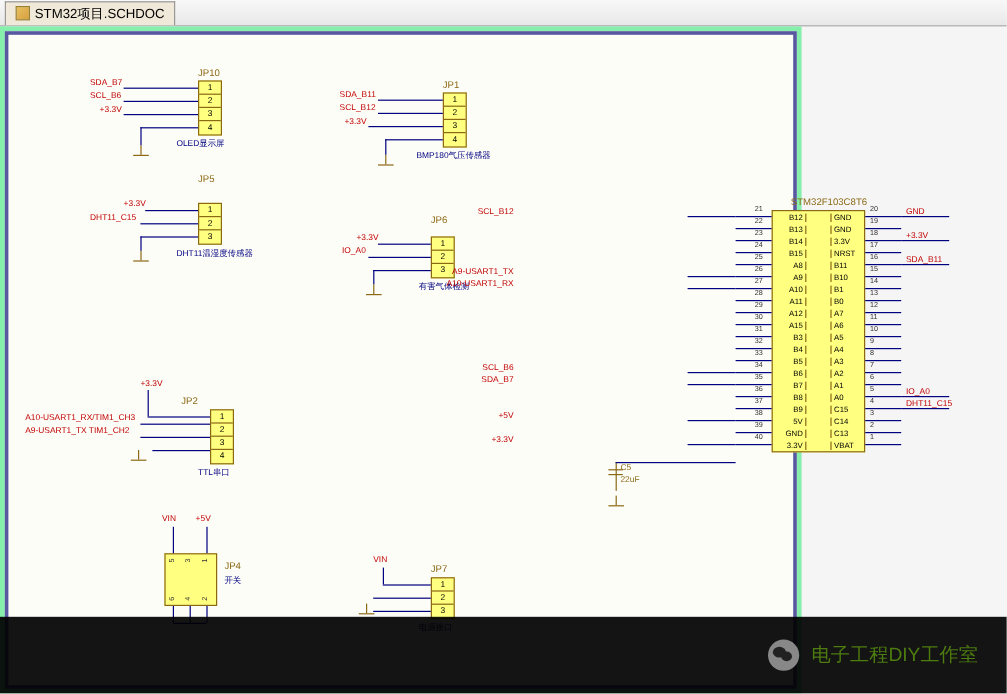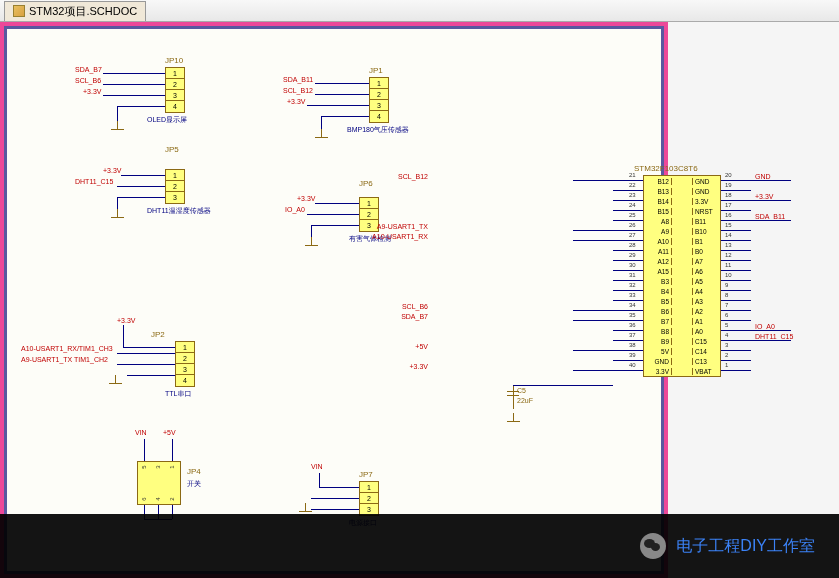--- a/index.html
+++ b/index.html
@@ -1,20 +1,20 @@
 <!DOCTYPE html>
 <html><head>
 <meta charset="utf-8">
 <style>
 *{box-sizing:border-box;margin:0;padding:0}
 body{font-family:Arial,sans-serif;background:#f5f5f5;width:839px;height:578px;overflow:hidden;position:relative}
 .tab-bar{background:linear-gradient(#f8f8f8,#e8e8e8);height:22px;border-bottom:1px solid #aaa;display:flex;align-items:center;padding-left:4px}
 .tab{background:#f0e8d8;border:1px solid #999;border-bottom:none;padding:2px 8px;font-size:11px;display:flex;align-items:center;gap:4px}
 .tab-icon{width:12px;height:12px;background:linear-gradient(135deg,#e8c060,#d8a040);border:1px solid #998030}
-.canvas{position:relative;width:668px;height:556px;background:#ec4899}
+.canvas{position:relative;width:668px;height:556px;background:#86efac}
 .sheet{position:absolute;inset:4px;border:3px solid #5858a0;background:#fdfdf8}
 .conn{position:absolute;background:#ffff80;border:1px solid #8b6914;font-size:7px}
 .conn-v{display:flex;flex-direction:column}
 .pin-row{display:flex;align-items:center;height:11px;border-bottom:1px solid #8b6914;padding:0 3px;justify-content:center}
 .pin-row:last-child{border-bottom:none}
 .conn-label{position:absolute;font-size:8px;color:#8b6914;white-space:nowrap}
 .net{position:absolute;font-size:7px;color:#c00000;white-space:nowrap;font-family:Arial}
 .wire-h{position:absolute;height:1px;background:#000080}
 .wire-v{position:absolute;width:1px;background:#000080}
 .gnd{position:absolute}
@@ -25,21 +25,21 @@
 .chip-l{width:28px;text-align:right;padding-right:2px;border-right:1px solid #8b6914}
 .chip-r{width:28px;text-align:left;padding-left:2px;border-left:1px solid #8b6914}
 .chip-m{flex:1}
 .pin-num{position:absolute;font-size:6px;color:#333}
 .desc{position:absolute;font-size:7px;color:#000080;white-space:nowrap}
 .cap{position:absolute;font-size:7px;color:#8b6914}
 .footer{position:absolute;bottom:0;left:0;right:0;height:64px;background:rgba(0,0,0,0.92);display:flex;align-items:center;justify-content:flex-end;padding-right:24px;gap:10px}
 .wechat-icon{width:26px;height:26px;background:#888;border-radius:50%;position:relative}
 .wechat-icon::before{content:'';position:absolute;width:11px;height:9px;background:#222;border-radius:50%;top:6px;left:4px}
 .wechat-icon::after{content:'';position:absolute;width:9px;height:8px;background:#222;border-radius:50%;top:10px;left:11px}
-.footer-text{color:#3b82f6;font-size:16px}
+.footer-text{color:#4d7c0f;font-size:16px}
 .dip{position:absolute;background:#ffff80;border:1px solid #8b6914;width:44px;height:44px;font-size:7px}
 .dip-pin{position:absolute;font-size:6px;color:#333}
 </style>
 </head>
 <body>
 
 <div class="tab-bar">
   <div class="tab">
     <span class="tab-icon"></span>
     <span>STM32项目.SCHDOC</span>
@@ -261,21 +261,21 @@
           <div class="chip-l">GND</div>
           <div class="chip-m"></div>
           <div class="chip-r">C13</div>
         </div>
         <div class="chip-row">
           <div class="chip-l">3.3V</div>
           <div class="chip-m"></div>
           <div class="chip-r">VBAT</div>
         </div>
       </div>
-<div class="conn-label" style="left:627px;top:135px">STM32F103C8T6</div>
+<div class="conn-label" style="left:652px;top:135px">STM32F103C8T6</div>
 
 <div class="cap" style="left:510px;top:358px">C5</div>
 <div class="cap" style="left:510px;top:368px">22uF</div>
 <div class="wire-v" style="left:506px;top:356px;height:24px;background:#8b6914"></div>
 <div class="wire-h" style="left:500px;top:362px;width:12px;background:#8b6914"></div>
 <div class="wire-h" style="left:500px;top:366px;width:12px;background:#8b6914"></div>
 <div class="gnd" style="left:500px;top:384px"></div>
 
 <div class="pin-num" style="left: 622px; top: 143px; position: absolute;">21</div>
       <div class="wire-h" style="left: 606px; top: 151px; width: 30px;"></div>

